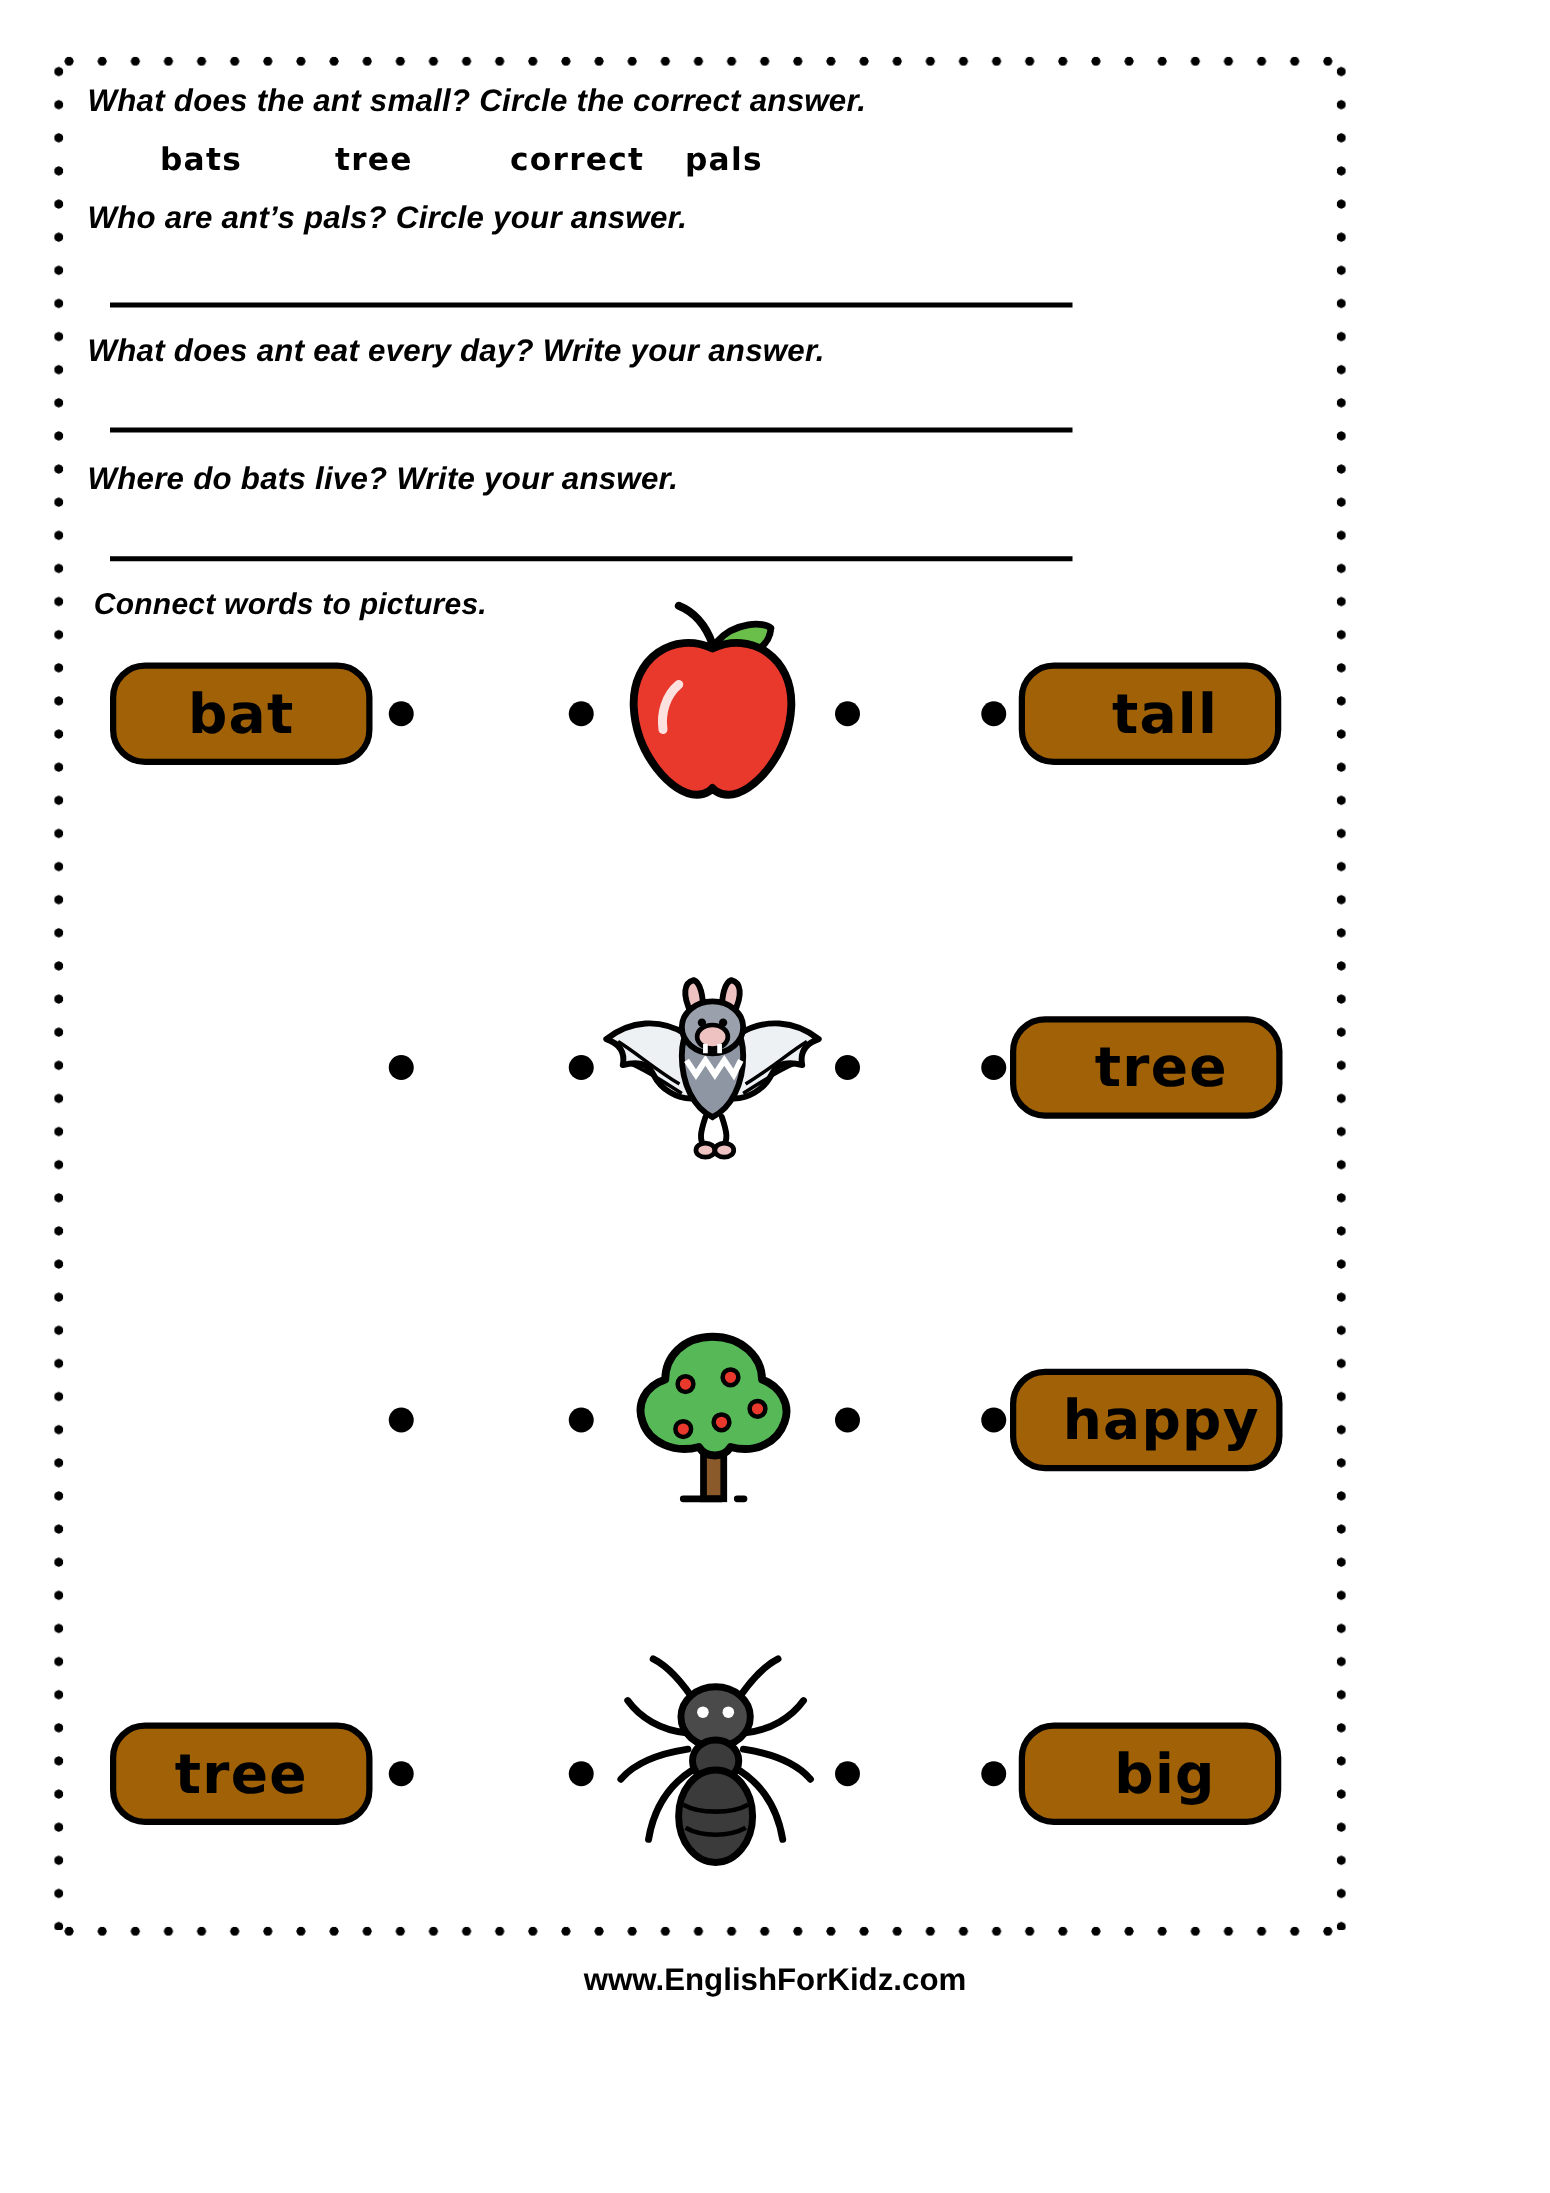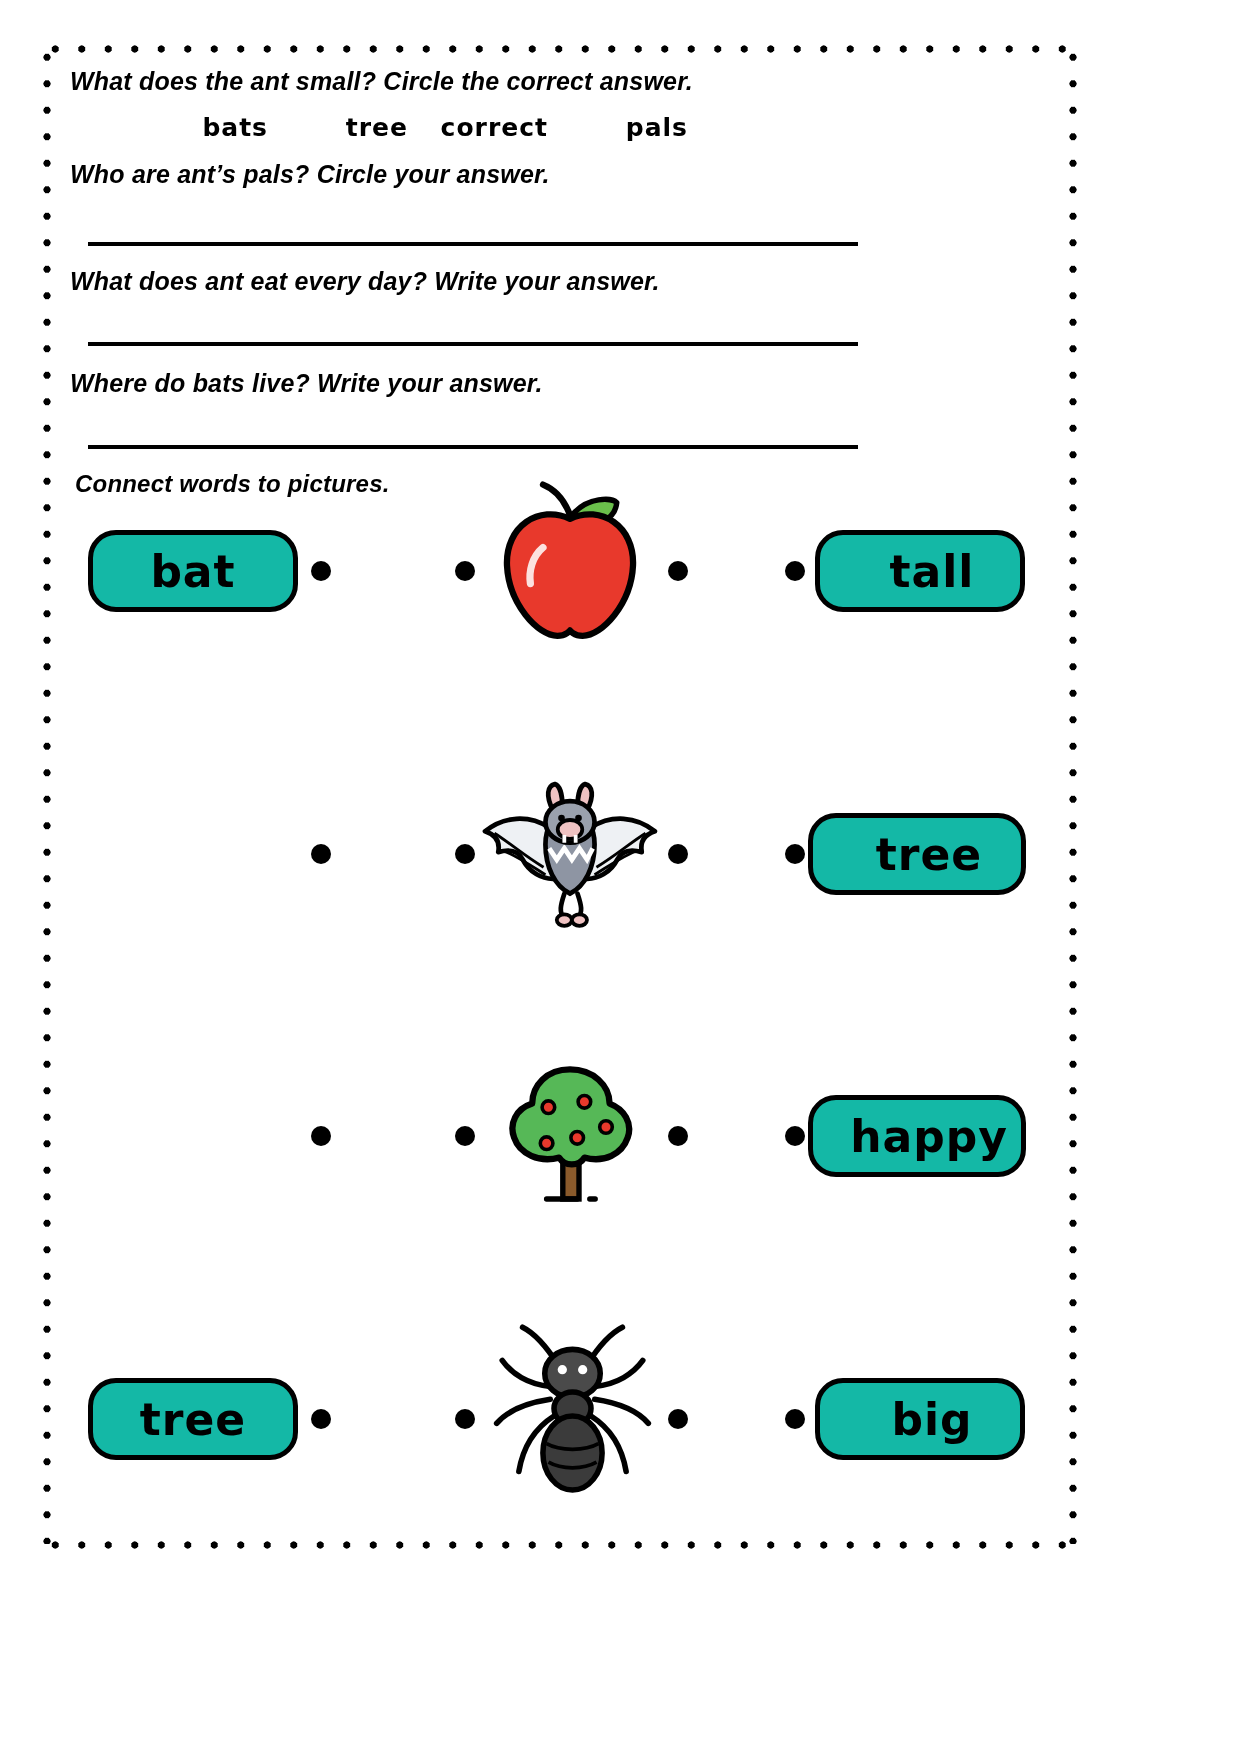--- a/index.html
+++ b/index.html
@@ -78,21 +78,21 @@
     top: 113px;
     width: 560px;
     display: flex;
     justify-content: flex-start;
     gap: 0;
     font-weight: bold;
     font-size: 25px;
     font-family: "DejaVu Sans", sans-serif;
     letter-spacing: 1px;
   }
-  .choices .ch { width: 140px; text-align: right; }
+  .choices .ch { width: 140px; text-align: left; }
 
   .answer-line {
     position: absolute;
     left: 88px;
     width: 770px;
     height: 0;
     border-bottom: 4px solid #000;
   }
   #line1 { top: 242px; }
   #line2 { top: 342px; }
@@ -108,21 +108,21 @@
   #row1 { top: 500px; }
   #row2 { top: 783px; }
   #row3 { top: 1065px; }
   #row4 { top: 1348px; }
 
   .word-box {
     position: absolute;
     box-sizing: border-box;
     border: 5px solid #000;
     border-radius: 28px;
-    background: #14b8a6;
+    background: #a16207;
     height: 82px;
     display: flex;
     align-items: center;
     justify-content: center;
     font-family: "DejaVu Sans", sans-serif;
     font-weight: bold;
     font-size: 44px;
     letter-spacing: 1px;
     color: #000;
     top: 30px;
@@ -307,14 +307,15 @@
         <path d="M72 142 C86 150 114 150 128 142" fill="none" stroke="#000" stroke-width="4"></path>
         <path d="M74 162 C88 170 112 170 126 162" fill="none" stroke="#000" stroke-width="4"></path>
       </svg>
     </div>
 
     <div class="dot c-out"></div>
     <div class="dot r-in"></div>
     <div class="word-box right">big</div>
   </div>
 
+  <div class="footer">www.EnglishForKidz.com</div>
 
 </div>
 
 </body></html>

